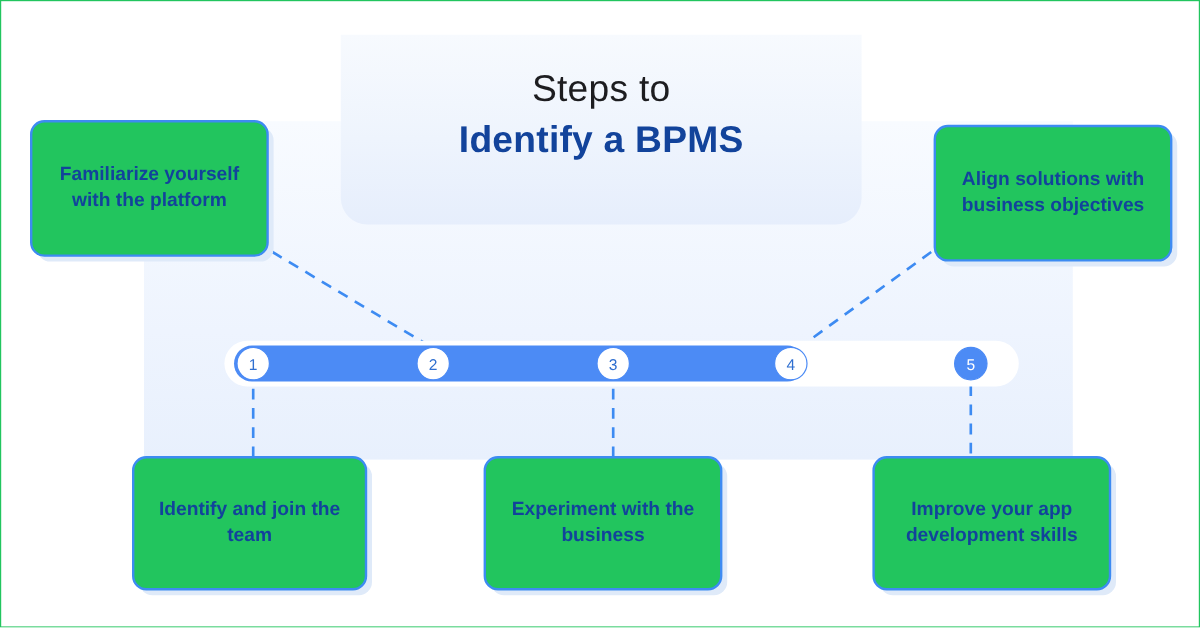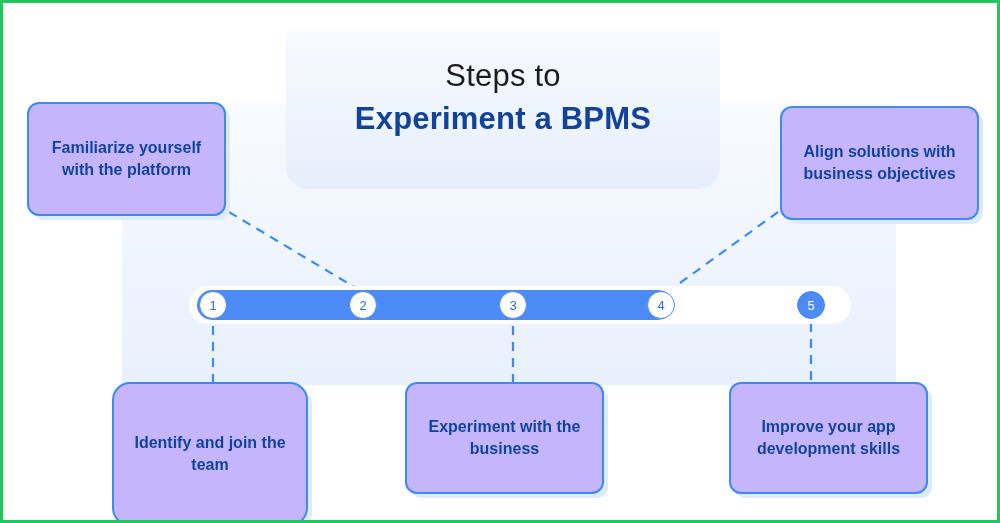--- a/index.html
+++ b/index.html
@@ -8,21 +8,21 @@
     background: #ffffff;
   }
   body {
     font-family: "Liberation Sans", sans-serif;
   }
   #canvas {
     position: relative;
     width: 1000px;
     height: 523px;
     background: #ffffff;
-    border: 3px solid #22c55e;
+    border: 1px solid #22c55e;
     box-sizing: border-box;
     overflow: hidden;
   }
 
   
   .bg-panel {
     position: absolute;
     left: 119px;
     top: 100px;
     width: 774px;
@@ -119,53 +119,53 @@
   .step.filled {
     background: #4c8bf5;
     border: 1.5px solid #4c8bf5;
     color: #ffffff;
   }
 
   
   .card {
     position: absolute;
     box-sizing: border-box;
-    background: #c4b5fd;
+    background: #22c55e;
     border: 2px solid #3d8bf2;
     border-radius: 12px;
     display: flex;
     align-items: center;
     justify-content: center;
     text-align: center;
     color: #12439b;
     font-size: 16px;
     font-weight: 700;
     line-height: 1.38;
     padding: 6px 14px;
     box-shadow: 5px 5px 0 -1px #dfeaf9;
   }
   .card-text { display: block; }
 
   .card-tl { left: 24px;  top: 99px;  width: 199px; height: 114px; }
   .card-tr { left: 777px; top: 103px;  width: 199px; height: 114px; }
-  .card-b1 { left: 109px; top: 379px; width: 196px; height: 144px; border-radius: 18px; }
+  .card-b1 { left: 109px; top: 379px; width: 196px; height: 112px; }
   .card-b2 { left: 402px; top: 379px; width: 199px; height: 112px; }
   .card-b3 { left: 726px; top: 379px; width: 199px; height: 112px; }
 </style>
 </head>
 <body>
 
 <div id="canvas">
 
   <div class="bg-panel"></div>
   <div class="header-panel"></div>
 
   <div class="title-wrap">
     <span class="title-line1">Steps to</span>
-    <span class="title-line2">Experiment a BPMS</span>
+    <span class="title-line2">Identify a BPMS</span>
   </div>
 
   <svg id="connectors" viewBox="0 0 1000 523" xmlns="http://www.w3.org/2000/svg">
     <g stroke="#3d8bf2" stroke-width="2.2" stroke-dasharray="9 7" fill="none" stroke-linecap="butt">
       <line x1="226" y1="209" x2="358" y2="288"></line>
       <line x1="775" y1="209" x2="666" y2="288"></line>
       <line x1="210" y1="323" x2="210" y2="379"></line>
       <line x1="510" y1="323" x2="510" y2="379"></line>
       <line x1="808" y1="320" x2="808" y2="379"></line>
     </g>

